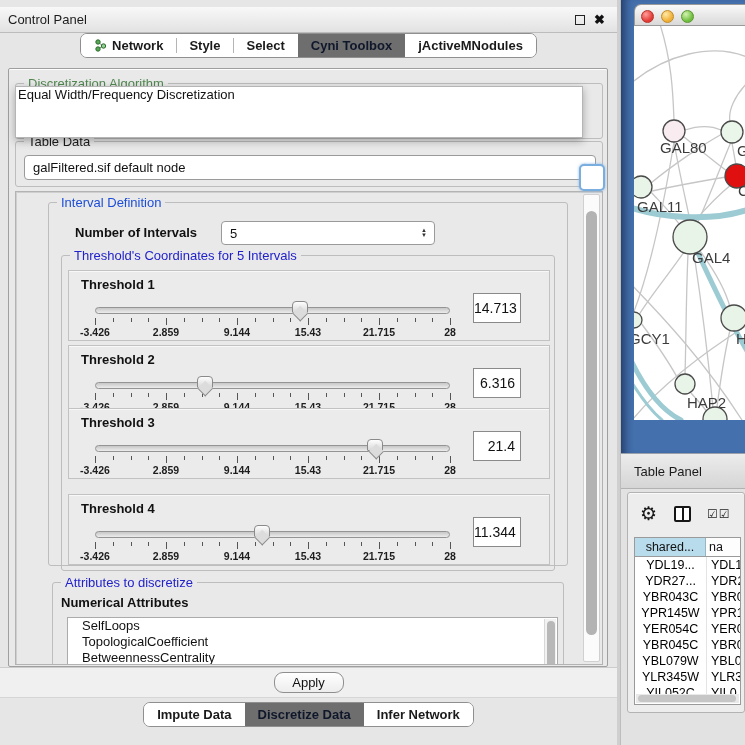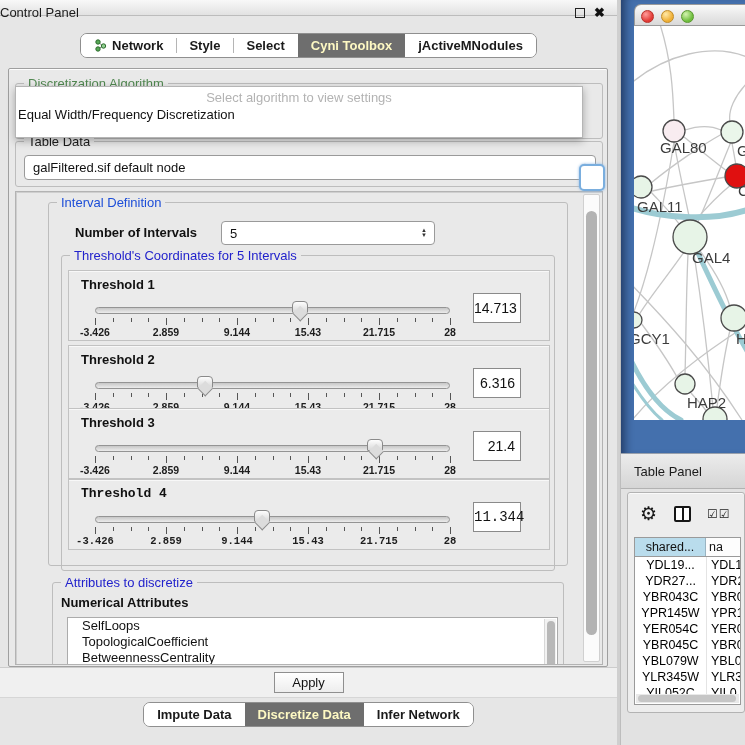--- a/index.html
+++ b/index.html
@@ -1,32 +1,32 @@
 <!DOCTYPE html>
 <html><head>
 <meta charset="utf-8">
 <style>
   * { box-sizing: border-box; margin: 0; padding: 0; }
   html,body { width:745px; height:745px; overflow:hidden;
     font-family:"Liberation Sans", sans-serif; background:#e6e6e6; }
   
   #control-panel { position:absolute; left:0; top:0; width:617px; height:745px; background:#e6e6e6; }
-  .cp-titlebar { position:absolute; left:0; top:0; width:617px; height:16px;
+  .cp-titlebar { position:absolute; left:0; top:7px; width:617px; height:26px;
     background:linear-gradient(#f8f8f8,#e2e2e2); border-bottom:1px solid #bcbcbc;
-    font-size:13px; color:#1c1c1c; line-height:26px; }
+    font-size:13px; color:#1c1c1c; line-height:26px; padding-left:8px; }
   .cp-win-icons { position:absolute; right:12px; top:0; height:26px; display:flex; align-items:center; gap:9px; }
   .float-icon { width:10px; height:10px; border:1.6px solid #222; display:inline-block; background:transparent; }
   .close-icon { font-size:13px; font-weight:bold; color:#111; line-height:10px; }
   
   .cp-tabs { position:absolute; left:0; top:33px; width:617px; display:flex; justify-content:center; }
   .tabstrip { display:flex; border:1px solid #8f8f8f; border-radius:7px; overflow:hidden; background:#fff; height:25px; }
   .tab { display:flex; align-items:center; gap:5px; padding:0 13px; font-size:13px; font-weight:bold;
     color:#1a1a1a; background:#fff; position:relative; cursor:default; }
   .tab + .tab.sep::before { content:""; position:absolute; left:0; top:4px; bottom:4px; width:1px; background:#b5b5b5; }
-  .tab.selected { background:#6e6e6e; color:#fef9c3; }
+  .tab.selected { background:#6e6e6e; color:#0f172a; }
   .tab.selected::before { display:none; }
   .tab.after-selected::before { display:none; }
   
   .cp-outer { position:absolute; left:8px; top:68px; width:600px; height:599px;
     background:#e9e9e9; border:1px solid #9f9f9f; box-shadow:inset 0 1px 0 #fdfdfd; border-radius:2px; }
   
   .tborder { position:absolute; border:1px solid #bdbdbd; border-radius:3px; }
   .tlegend { position:absolute; top:-8px; left:8px; background:#e9e9e9; padding:0 4px; font-size:13px; }
   .green { color:#1d4ed8; } .blue { color:#2222cc; } .dark { color:#1c1c1c; }
   .algo-legend { color:#518851; }
@@ -72,21 +72,21 @@
   .attr-group { left:36px; top:390px; width:512px; height:120px; }
   .attr-sub { position:absolute; left:8px; top:12px; font-size:13px; font-weight:bold; color:#111; }
   .attr-list { position:absolute; left:14px; top:34px; width:491px; height:80px; background:#fff; border:1px solid #ababab; overflow:hidden; }
   .attr-item { font-size:13px; color:#111; height:16px; line-height:16px; padding-left:14px; white-space:nowrap; }
   .attr-scroll { position:absolute; right:1px; top:1px; width:12px; bottom:1px; background:#f2f2f2; border-left:1px solid #d8d8d8; }
   .attr-scroll .v-thumb { left:1.5px; top:2px; width:8px; height:60px; background:#b8b8b8; }
   
   .apply-strip { position:absolute; left:0; top:667px; width:617px; height:31px; background:#f0f0f0;
     border-top:1px solid #cccccc; border-bottom:1px solid #d6d6d6; display:flex; justify-content:center; align-items:center; }
   .apply-btn { width:70px; height:21px; background:linear-gradient(#ffffff,#ededed); border:1px solid #8f8f8f;
-    border-radius:0; font-size:13px; color:#111; font-family:"Liberation Sans",sans-serif; }
+    border-radius:9px; font-size:13px; color:#111; font-family:"Liberation Sans",sans-serif; }
   .bottom-tabs { position:absolute; left:0; top:702px; width:617px; display:flex; justify-content:center; }
   
   #right-side { position:absolute; left:617px; top:0; width:128px; height:745px; background:#e2e2e2; }
   .divider { position:absolute; left:0; top:0; width:4px; height:745px; background:#cfcfcf; border-right:1px solid #bdbdbd; }
   .net-area { position:absolute; left:4px; top:0; width:124px; height:453px; background:#4470ad;
     box-shadow:inset 10px 0 8px -6px rgba(10,20,50,.55); overflow:hidden; }
   .mac-titlebar { position:absolute; left:13px; top:4px; width:111px; height:22px;
     background:linear-gradient(#f9f9f9,#d9d9d9); border:1px solid #9a9a9a; border-radius:7px 0 0 0; border-right:none; }
   .traffic { position:absolute; top:4.5px; width:13px; height:13px; border-radius:50%; }
   .t-red { left:6px; background:radial-gradient(circle at 35% 30%, #ff9d9a, #e23b36 65%); border:1px solid #b82f28; }
@@ -278,21 +278,21 @@
                 <div class="tick minor" style="left: 363.25px;"></div>
                 <div class="tick major" style="left: 381px;"></div>
                 <div class="th-ticklabel" style="left: 26px;">-3.426</div>
                 <div class="th-ticklabel" style="left: 97px;">2.859</div>
                 <div class="th-ticklabel" style="left: 168px;">9.144</div>
                 <div class="th-ticklabel" style="left: 239px;">15.43</div>
                 <div class="th-ticklabel" style="left: 310px;">21.715</div>
                 <div class="th-ticklabel" style="left: 381px;">28</div>
                 <div class="th-value">21.4</div>
               </div>
-              <div class="th-panel" style="top: 223px; font-family: Liberation Mono, monospace;">
+              <div class="th-panel" style="top: 238px;">
                 <div class="th-label">Threshold 4</div>
                 <div class="th-track"></div>
                 <div class="th-thumb" style="left: 184.848px;"></div>
                 <div class="tick major" style="left: 26px;"></div>
                 <div class="tick minor" style="left: 43.75px;"></div>
                 <div class="tick minor" style="left: 61.5px;"></div>
                 <div class="tick minor" style="left: 79.25px;"></div>
                 <div class="tick major" style="left: 97px;"></div>
                 <div class="tick minor" style="left: 114.75px;"></div>
                 <div class="tick minor" style="left: 132.5px;"></div>
@@ -337,21 +337,20 @@
         </div>
       </div>
 
       <div class="v-scrollbar">
         <div class="v-thumb"></div>
       </div>
     </div>
   </div>
 
   <div class="popup">
-    <span class="prompt">Select algorithm to view settings</span>
     <span class="opt">Equal Width/Frequency Discretization</span>
   </div>
 
   <div class="apply-strip">
     <button class="apply-btn">Apply</button>
   </div>
 
   <div class="bottom-tabs">
     <div class="tabstrip">
       <div class="tab">

